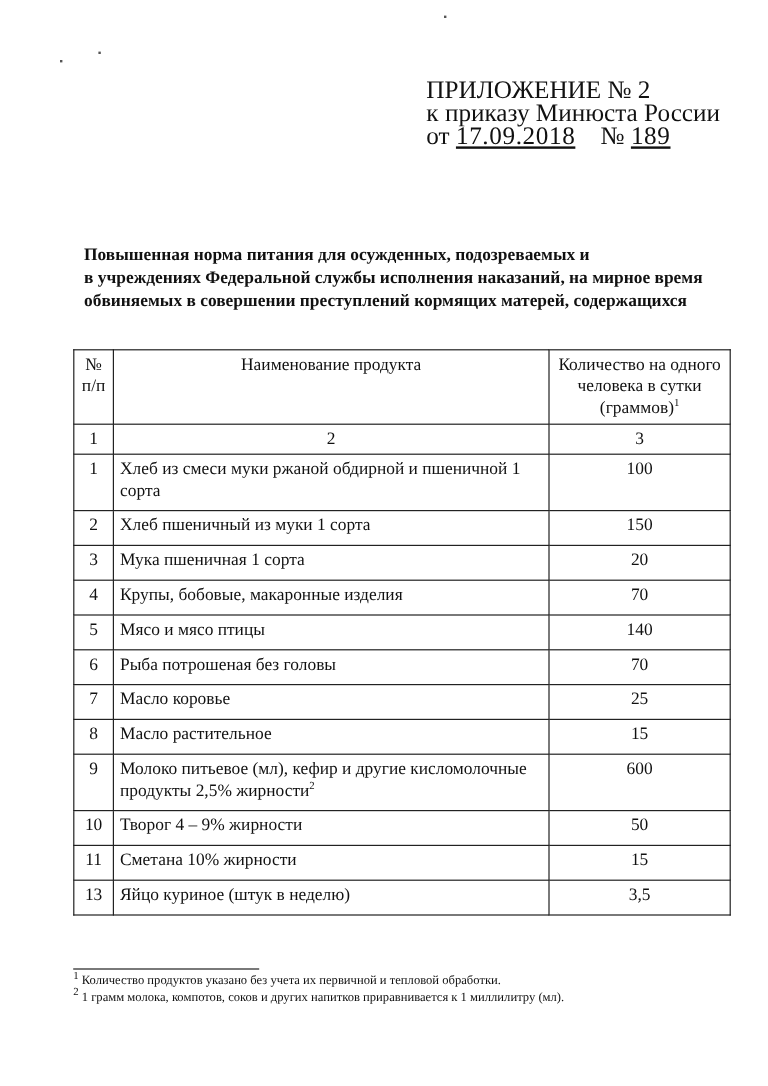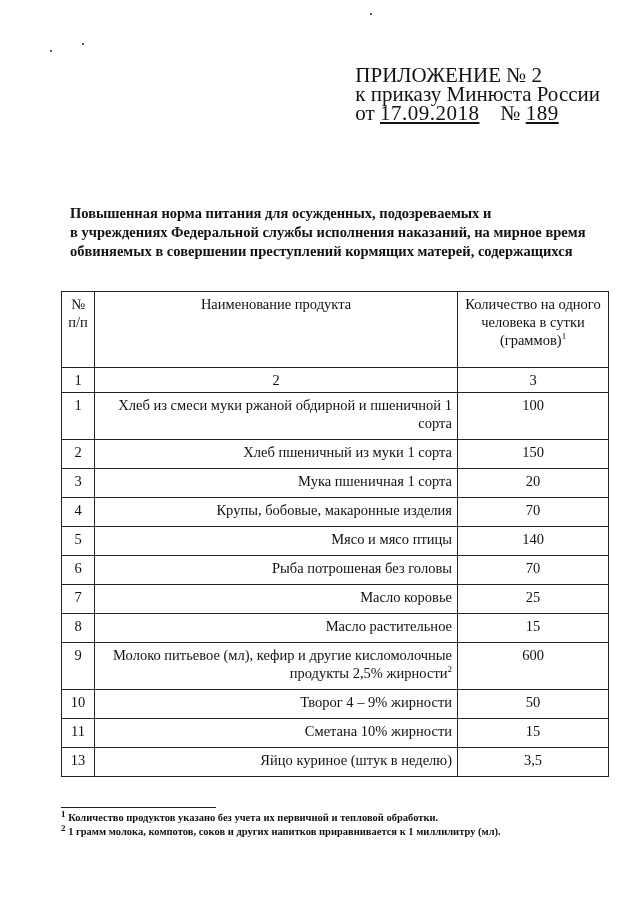--- a/index.html
+++ b/index.html
@@ -5,24 +5,24 @@
   html, body { margin:0; padding:0; background:#fff; }
   body { width:640px; height:905px; position:relative; font-family:"Liberation Serif", serif; color:#111; overflow:hidden; }
   .appendix { position:absolute; right:40px; top:66px; text-align:left; font-size:21px; line-height:19px; }
   .appendix .num { text-decoration:underline; font-family:Liberation Serif, serif; letter-spacing:0.5px; }
   .title { position:absolute; left:70px; width:540px; top:204px; text-align:left; font-weight:bold; font-size:14.5px; line-height:19px; }
   table.norm { position:absolute; left:61px; top:291px; width:548px; border-collapse:collapse; font-size:14.5px; }
   table.norm td, table.norm th { border:1.5px solid #222; padding:3px 5px; vertical-align:top; font-weight:normal; line-height:18px; }
   table.norm th { text-align:center; }
   td.n { width:22px; text-align:center; }
   td.q { width:140px; text-align:center; }
-  td.name { text-align:right;margin-left:38px; }
+  td.name { text-align:left;margin-left:38px; }
   sup { font-size:9px; vertical-align:super; line-height:0; }
   .footnote-rule { position:absolute; left:61px; top:807px; width:155px; border-top:1.5px solid #222; }
-  .footnotes { position:absolute; left:61px; top:811px; font-size:10.5px; line-height:14px;font-weight:bold; }
+  .footnotes { position:absolute; left:61px; top:811px; font-size:10.5px; line-height:14px; }
   .mark { position:absolute; width:2px; height:2px; background:#555; }
 </style>
 </head>
 <body>
 
 <div class="mark" style="left:370px;top:13px;"></div>
 <div class="mark" style="left:82px;top:43px;"></div>
 <div class="mark" style="left:50px;top:50px;"></div>
 
 <div class="appendix">
@@ -35,21 +35,21 @@
 
 <div class="title">
   <div>Повышенная норма питания для осужденных, подозреваемых и</div>
   <div>в учреждениях Федеральной службы исполнения наказаний, на мирное время</div>
   <div>обвиняемых в совершении преступлений кормящих матерей, содержащихся</div>
 </div>
 
 <table class="norm">
   <thead>
     <tr>
-      <th class="n" style="padding-bottom:36px;margin-left:35px;">№ п/п</th>
+      <th class="n" style="padding-bottom:22px;margin-left:35px;">№ п/п</th>
       <th>Наименование продукта</th>
       <th><span>Количество на одного человека в сутки (граммов)</span><sup>1</sup></th>
     </tr>
     <tr>
       <td class="n">1</td>
       <td style="text-align:center">2</td>
       <td class="q">3</td>
     </tr>
   </thead>
   <tbody id="rows">

